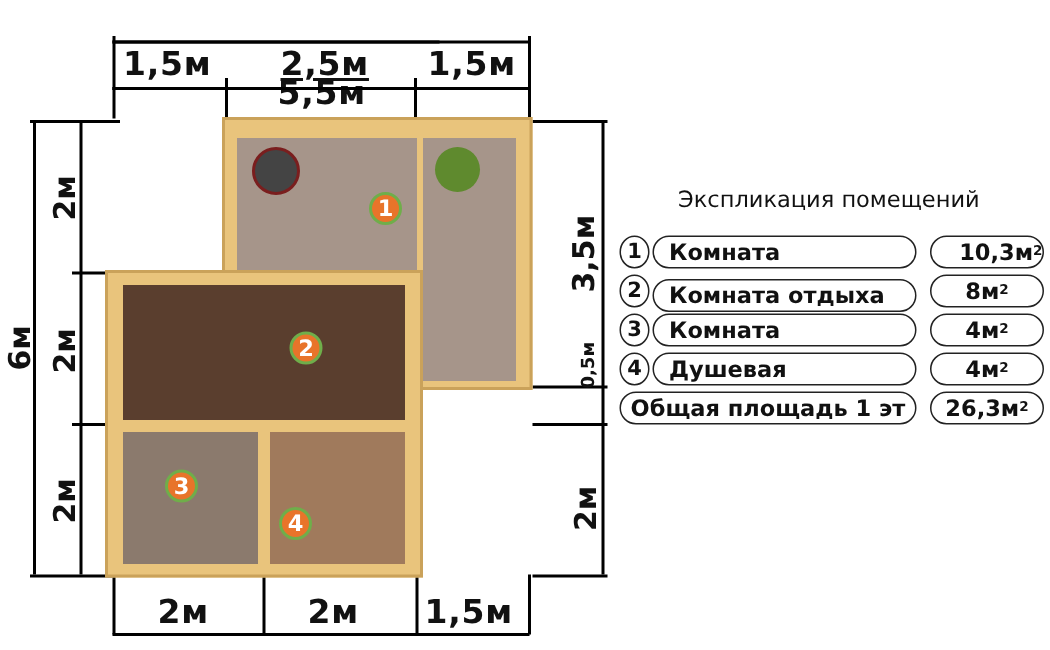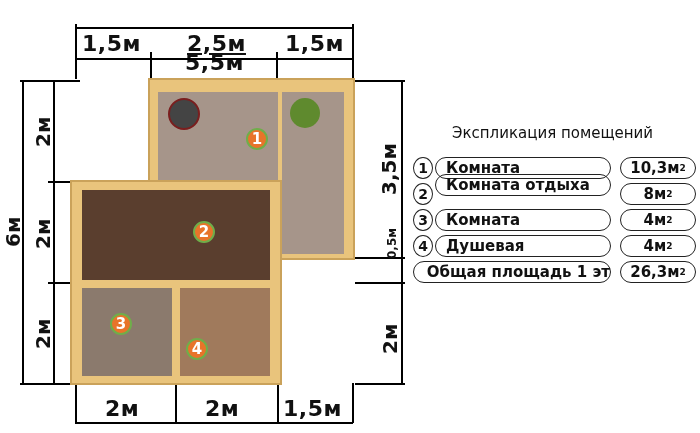--- a/index.html
+++ b/index.html
@@ -91,27 +91,27 @@
   <div class="marker" style="left:186px;top:338px;">4</div>
 </div>
 
 <div>
   <div class="abs legend-title" style="left:452px;top:124px;">Экспликация помещений</div>
 
   <div class="num" style="left:413px;top:157px;">1</div>
   <div class="pill" style="left:435px;top:157px;width:176px;padding-left:10px;">
       <span>Комната</span>
     </div>
-  <div class="pill" style="left:620px;top:157px;width:76px;justify-content:center;">
+  <div class="pill" style="left:620px;top:157px;width:76px;justify-content:flex-end;">
       <span>10,3м</span>
       <sup>2</sup>
     </div>
 
   <div class="num" style="left:413px;top:183px;">2</div>
-  <div class="pill" style="left:435px;top:174px;width:176px;padding-left:10px;">
+  <div class="pill" style="left:435px;top:186px;width:176px;padding-left:10px;">
       <span>Комната отдыха</span>
     </div>
   <div class="pill" style="left:620px;top:183px;width:76px;justify-content:center;">
       <span>8м</span>
       <sup>2</sup>
     </div>
 
   <div class="num" style="left:413px;top:209px;">3</div>
   <div class="pill" style="left:435px;top:209px;width:176px;padding-left:10px;">
       <span>Комната</span>
@@ -123,20 +123,20 @@
 
   <div class="num" style="left:413px;top:235px;">4</div>
   <div class="pill" style="left:435px;top:235px;width:176px;padding-left:10px;">
       <span>Душевая</span>
     </div>
   <div class="pill" style="left:620px;top:235px;width:76px;justify-content:center;">
       <span>4м</span>
       <sup>2</sup>
     </div>
 
-  <div class="pill" style="left:413px;top:261px;width:198px;justify-content:flex-end;">
+  <div class="pill" style="left:413px;top:261px;width:198px;justify-content:center;">
       <span>Общая площадь 1 эт</span>
     </div>
   <div class="pill" style="left:620px;top:261px;width:76px;justify-content:center;">
       <span>26,3м</span>
       <sup>2</sup>
     </div>
 </div>
 
 </body></html>

